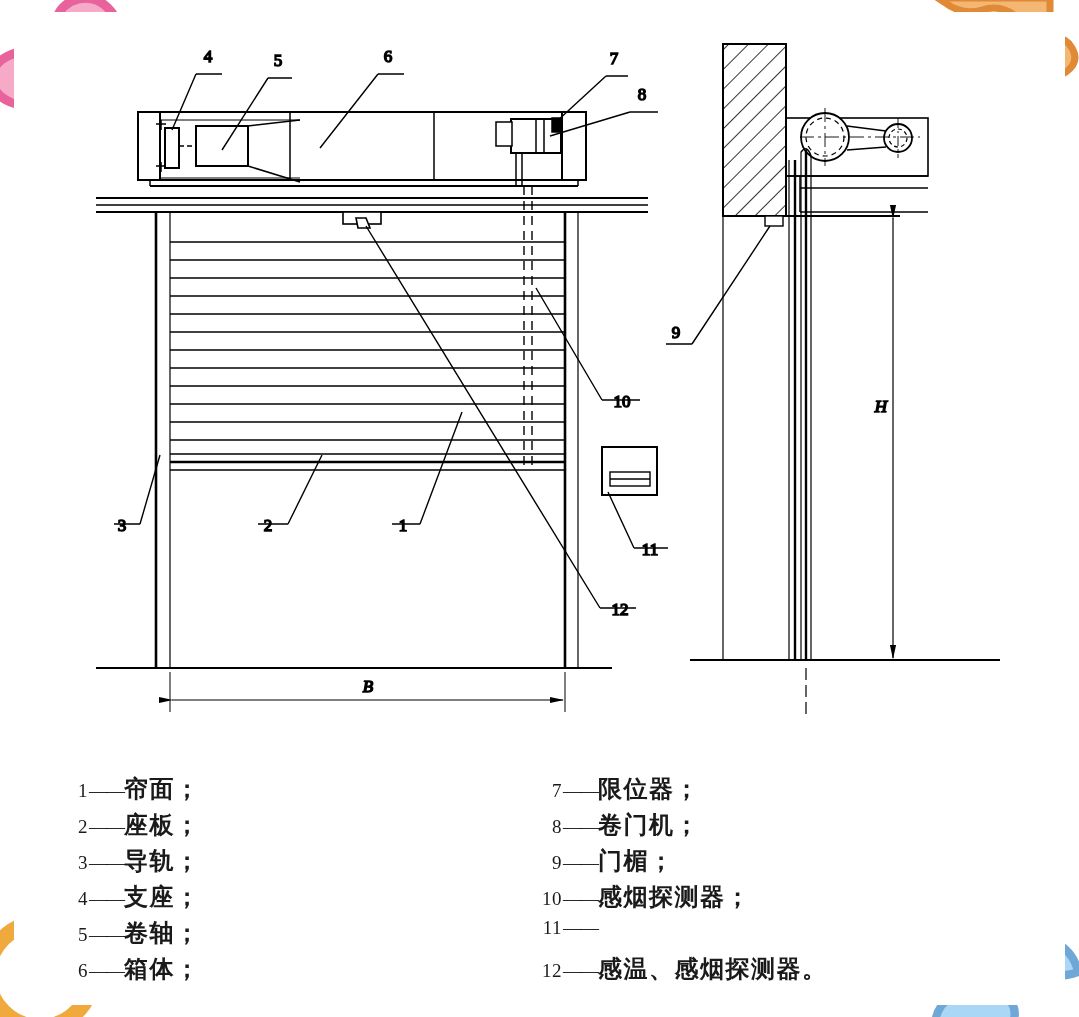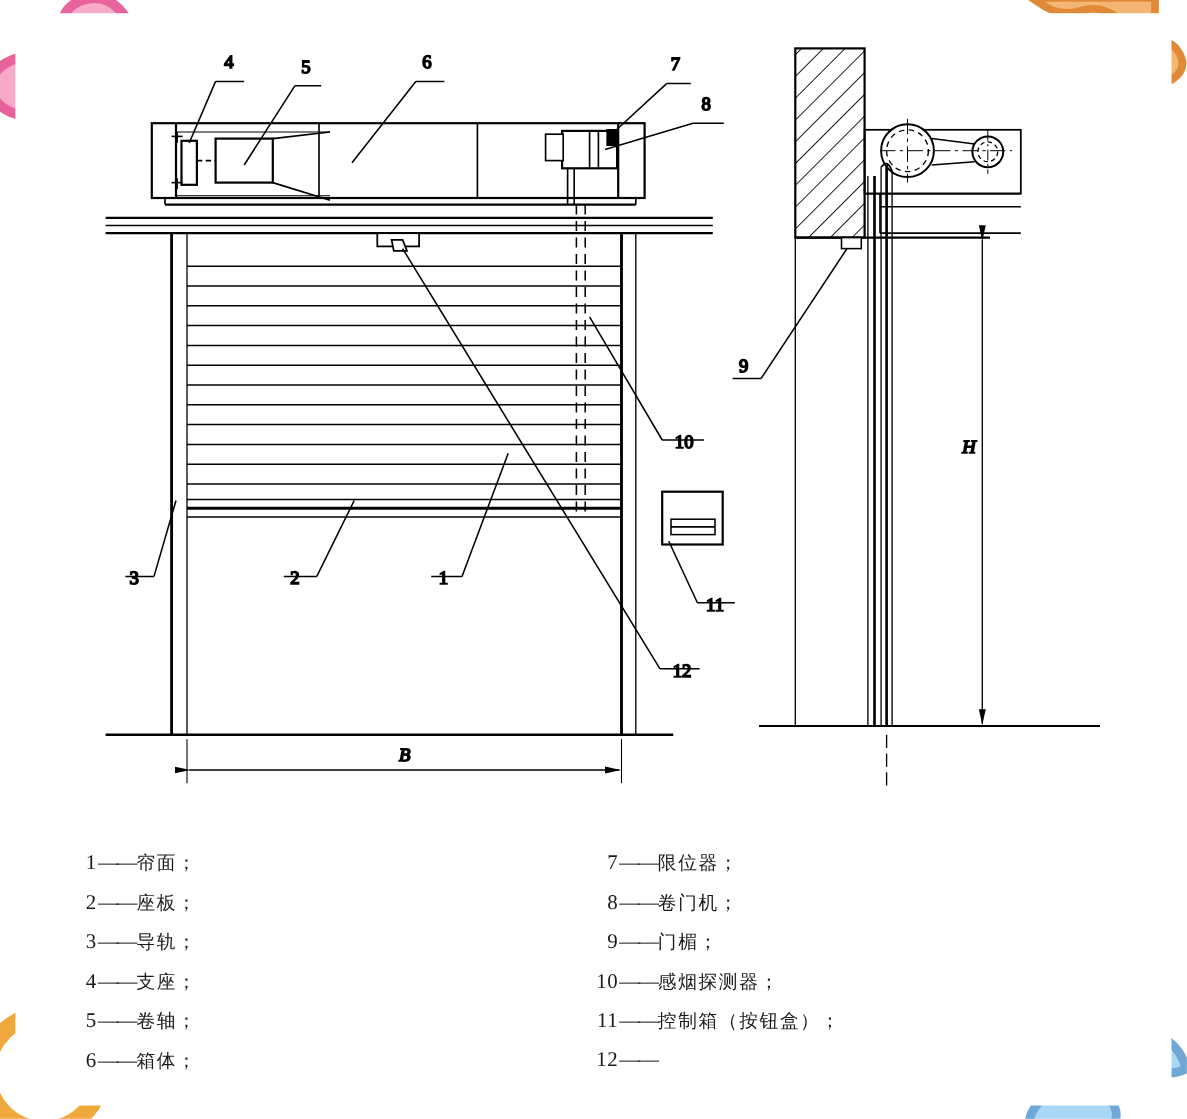--- a/index.html
+++ b/index.html
@@ -29,21 +29,21 @@
     font-family:"Liberation Serif","DejaVu Serif",serif;
   }
   .leg-col.left .leg-num{width:13px;}
   .leg-col.right .leg-num{width:24px;}
   .leg-dash{
     display:inline-block;margin:0 1px;letter-spacing:-2px;
     font-size:19px;
   }
   .leg-text{
     font-family:"DejaVu Sans","Liberation Sans",sans-serif;
-    font-size:17px;font-weight:400;letter-spacing:1.5px;
+    font-size:24px;font-weight:700;letter-spacing:1.5px;
   }
 
   
   #art text{font-family:"Liberation Serif","DejaVu Serif",serif;fill:#000;}
   .callout{font-size:17px;}
   .dimlbl{font-size:17px;font-style:italic;}
 </style>
 </head>
 <body>
 
@@ -339,20 +339,20 @@
       <span class="leg-text">门楣；</span>
     </div>
     <div class="leg-row">
       <span class="leg-num">10</span>
       <span class="leg-dash">——</span>
       <span class="leg-text">感烟探测器；</span>
     </div>
     <div class="leg-row">
       <span class="leg-num">11</span>
       <span class="leg-dash">——</span>
-      <span class="leg-text">控制箱（按钮盒）；</span>
     </div>
     <div class="leg-row">
       <span class="leg-num">12</span>
       <span class="leg-dash">——</span>
+      <span class="leg-text">感温、感烟探测器。</span>
     </div>
   </div>
 </div>
 
 </body></html>

